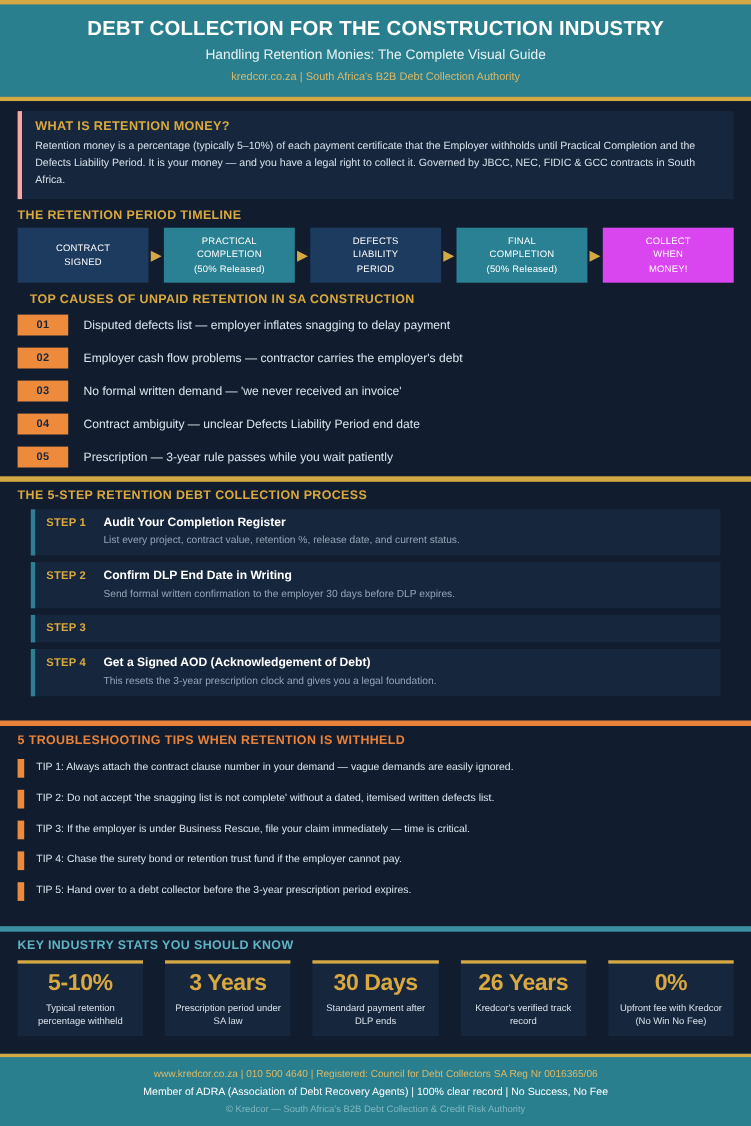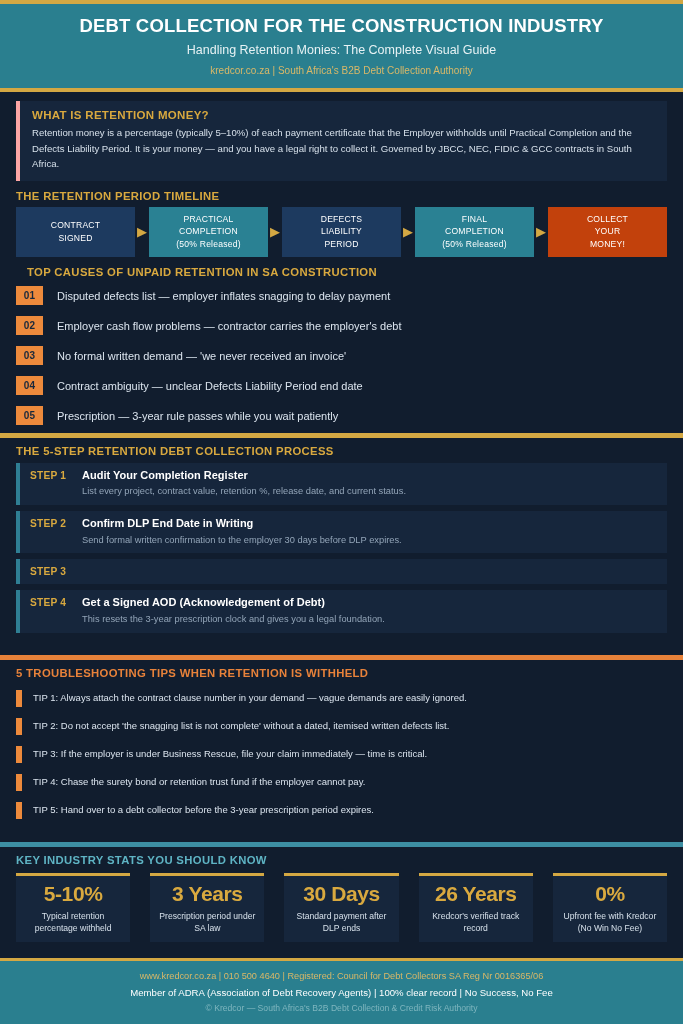--- a/index.html
+++ b/index.html
@@ -109,21 +109,21 @@
     justify-content: center;
     text-align: center;
     color: #ffffff;
     font-size: 8.6px;
     line-height: 1.48;
     padding: 4px 3px;
     letter-spacing: 0.2px;
   }
   .tl-box.navy { background: #1d3a5f; }
   .tl-box.teal { background: #2a8193; }
-  .tl-box.orange { background: #c2410c; }
+  .tl-box.orange { background: #d946ef; }
   .tl-arrow {
     flex: none;
     width: 14px;
     display: flex;
     align-items: center;
     justify-content: center;
     color: #d4a843;
     font-size: 13px;
     line-height: 1;
   }
@@ -131,40 +131,40 @@
   
   .causes { margin-top: 5px; padding: 0 16px; }
   .cause-row {
     display: flex;
     align-items: center;
     height: 26px;
     margin-bottom: 4px;
   }
   .cause-num {
     flex: none;
-    width: 27px;
+    width: 46px;
     height: 19px;
     background: #ed8a3c;
     color: #17283d;
     font-size: 10px;
     font-weight: bold;
     display: flex;
     align-items: center;
     justify-content: center;
     letter-spacing: 0.3px;
   }
   .cause-text {
     color: #dbe4ee;
     font-size: 11px;
     margin-left: 14px;
     line-height: 1.3;
   }
 
   
-  .steps { padding: 0 16px; margin-top: 6px; }
+  .steps { padding: 0 28px; margin-top: 6px; }
   .step-row {
     display: flex;
     align-items: flex-start;
     background: #16263c;
     border-left: 4px solid #2f7f94;
     padding: 6px 10px 7px 10px;
     margin-bottom: 6px;
   }
   .step-label {
     flex: none;
@@ -314,21 +314,21 @@
           <div>
             <div>FINAL</div>
             <div>COMPLETION</div>
             <div>(50% Released)</div>
           </div>
         </div>
         <div class="tl-arrow">▶</div>
         <div class="tl-box orange">
           <div>
             <div>COLLECT</div>
-            <div>YOUR</div>
+            <div>WHEN</div>
             <div>MONEY!</div>
           </div>
         </div>
       </div>
 
     <div class="sec-head gold" style="margin-top:9px;padding-left:27px;">TOP CAUSES OF UNPAID RETENTION IN SA CONSTRUCTION</div>
     <div class="causes" id="causes">
         <div class="cause-row">
           <div class="cause-num">01</div>
           <div class="cause-text">Disputed defects list — employer inflates snagging to delay payment</div>

